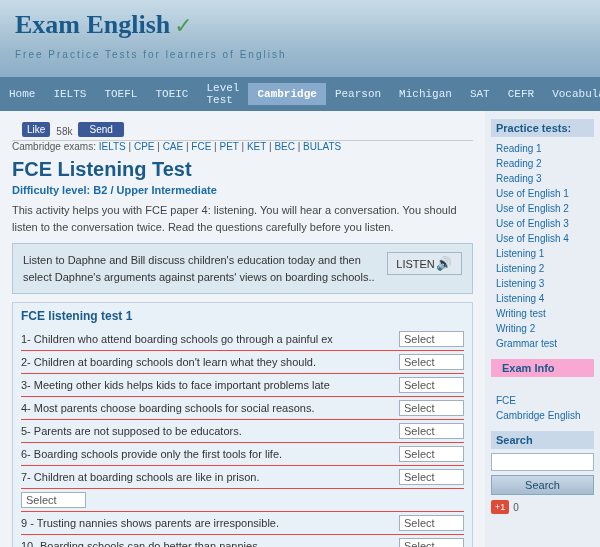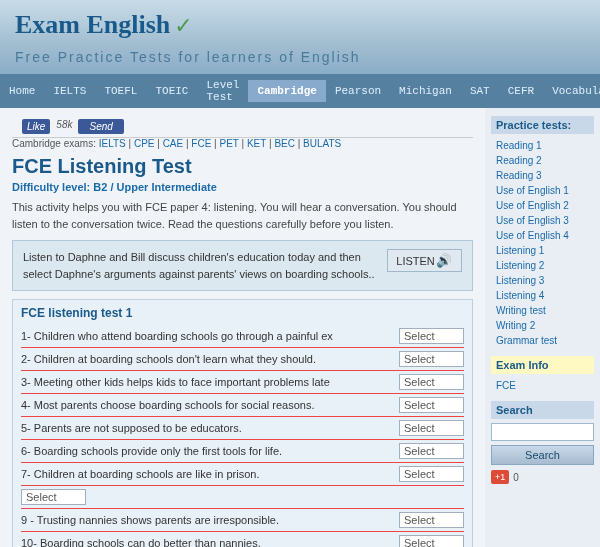--- a/index.html
+++ b/index.html
@@ -6,24 +6,24 @@
     body { font-family: Arial, sans-serif; font-size: 12px; background: #e8eef4; color: #333; }
 
     
     #header {
       background: linear-gradient(to bottom, #c8dce8, #a0bcd0);
       padding: 10px 15px 6px 15px;
       display: flex;
       align-items: flex-end;
     }
     #tagline {
-      font-size: 14px;
+      font-size: 10px;
       color: #4a7a9a;
       letter-spacing: 2px;
-      padding: 3px 15px 9px 15px;
+      padding: 3px 15px 17px 15px;
       background: linear-gradient(to bottom, #a0bcd0, #8aaec8);
     }
 
     
     #nav {
       background: #5580a0;
       display: flex;
       align-items: center;
       padding: 0;
     }
@@ -41,23 +41,22 @@
       color: #fff;
       font-weight: bold;
     }
 
     
     #social-bar {
       background: #f0f4f8;
       border-bottom: 1px solid #ccc;
       padding: 3px 10px;
       display: flex;
-      align-items: flex-start;
+      align-items: flex-end;
       gap: 6px;
-      font-style: italic;
     }
     .fb-like-btn {
       background: #3b5998;
       color: white;
       font-size: 10px;
       padding: 2px 5px;
       border-radius: 2px;
       cursor: pointer;
     }
     .fb-count {
@@ -246,23 +245,23 @@
       padding: 2px 4px;
       border-radius: 2px;
       cursor: pointer;
     }
 
     .exam-info-section { margin-top: 8px; }
     .exam-info-title {
       font-size: 11px;
       font-weight: bold;
       color: #1a5a8a;
-      background: #fef9c3;
-      padding: 3px 5px;
-      margin-bottom: 4px;
+      background: #f9a8d4;
+      padding: 3px 11px;
+      margin-bottom: 16px;
     }
   </style>
 </head>
 <body>
 
 <div id="header">
   <span>
     <span style="font-size:26px;font-weight:bold;color:#1a5a8a;font-family:Georgia,serif;">Exam English</span><span style="color:#4a9a4a;font-size:22px;margin-left:4px;">✓</span>
   </span>
 </div>
@@ -412,20 +411,21 @@
         <a class="sidebar-link">Listening 4</a>
         <a class="sidebar-link">Writing test</a>
         <a class="sidebar-link">Writing 2</a>
         <a class="sidebar-link">Grammar test</a>
       </div>
 
     <div class="exam-info-section">
       <div class="exam-info-title">Exam Info</div>
       <div id="exam-info-links">
           <a class="sidebar-link">FCE</a>
+          <a class="sidebar-link">Cambridge English</a>
         </div>
     </div>
 
     <div id="search-section">
       <div id="search-title">Search</div>
       <input id="search-input" type="text" style="width: 100%; border: 1px solid rgb(160, 184, 204); padding: 2px 4px; font-size: 11px; margin-bottom: 4px;">
       <button id="search-btn" style="background:linear-gradient(to bottom,#c8d8e8,#a8bcd0);border:1px solid #88a8c0;padding:3px 10px;font-size:11px;cursor:pointer;color:#1a4a6a;width:100%;">Search</button>
       <div class="g-plus-area">
         <span class="g-plus-btn">+1</span>
         <span>0</span>

